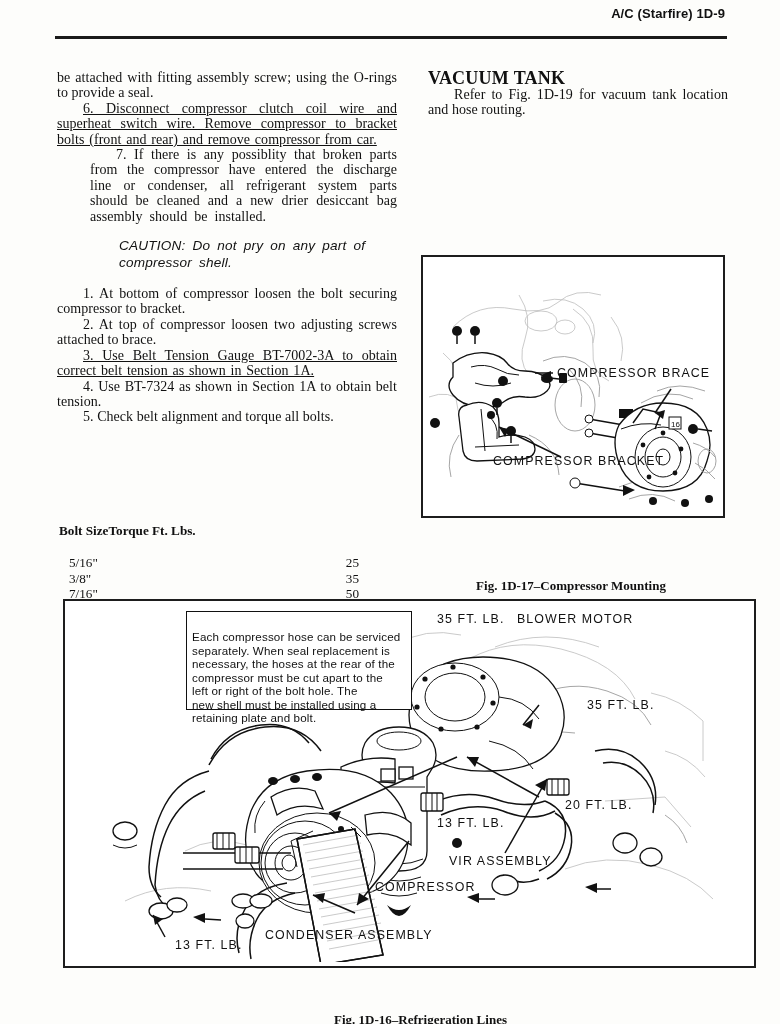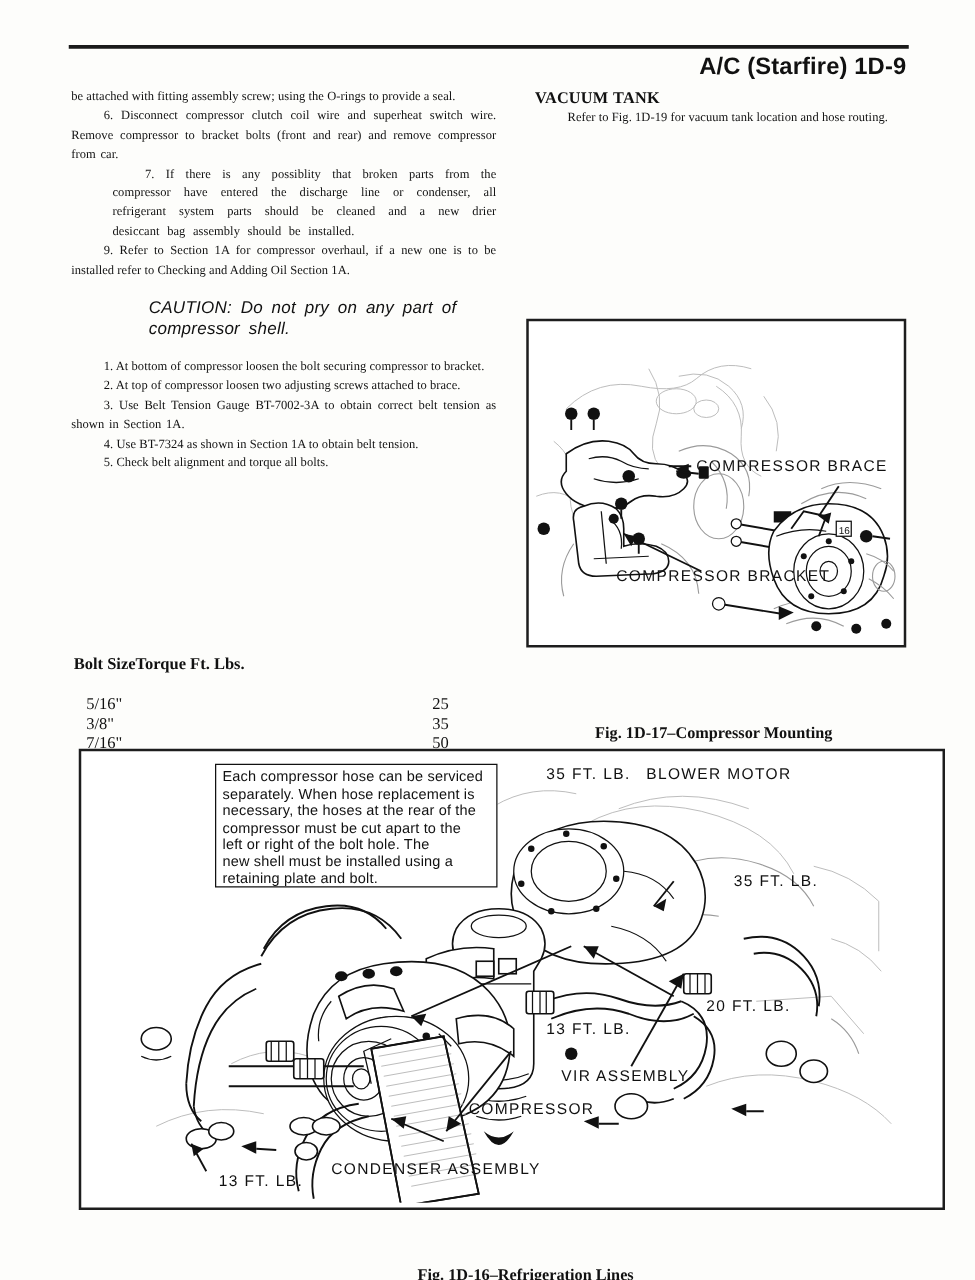--- a/index.html
+++ b/index.html
@@ -28,24 +28,23 @@
     top: 6px;
     width: 670px;
     height: 34px;
   }
   .header-title {
     position: absolute;
     right: 0;
     top: 0;
     font-family: "Liberation Sans", "DejaVu Sans", sans-serif;
     font-weight: bold;
-    font-size: 19px;
+    font-size: 13px;
     letter-spacing: 0.1px;
     white-space: nowrap;
-    margin-top: 37px;
   }
   .header-rule {
     position: absolute;
     left: 0;
     right: -2px;
     top: 30px;
     height: 3px;
     background: #1a1a1a;
   }
 
@@ -58,35 +57,35 @@
   }
   .col-right {
     position: absolute;
     left: 428px;
     top: 70px;
     width: 300px;
   }
 
   p.body {
     margin: 0 0 0 0;
-    font-size: 10px;
+    font-size: 14px;
     line-height: 15.4px;
     text-align: justify;
     text-indent: 26px;
     letter-spacing: 0.05px;
   }
   p.body.noindent { text-indent: 0; }
-  p.body.wide { word-spacing: 1.2px; }
+  p.body.wide { word-spacing: 1.2px; text-decoration: underline; }
   p.body.wide2 { word-spacing: 3.5px; margin-left: 33px; }
 
   h2.section {
     margin: 0;
     font-family: "Liberation Serif", "DejaVu Serif", serif;
     font-weight: bold;
-    font-size: 13px;
+    font-size: 18px;
     line-height: 16px;
     letter-spacing: 0.2px;
     word-spacing: 2px;
   }
   h2.section.tight { word-spacing: 0.5px; }
 
   .caution {
     margin: 14px 0 0 62px;
     font-family: "Liberation Sans", "DejaVu Sans", sans-serif;
     font-style: italic;
@@ -159,28 +158,28 @@
   .ln-t { stroke: #111; fill: none; stroke-width: 1; }
   .ln-g { stroke: #9b9b9b; fill: none; stroke-width: 0.9; }
   .ln-gg{ stroke: #bdbdbd; fill: none; stroke-width: 0.8; }
   .fillb{ fill: #111; }
   .fillw{ fill: #ffffff; stroke: #111; stroke-width: 1.3; }
   .fillw-t{ fill: #ffffff; stroke: #111; stroke-width: 1; }
 
   
   .note-box {
     position: absolute;
-    left: 172px;
+    left: 186px;
     top: 611px;
     width: 226px;
     height: 99px;
     background: #ffffff;
     border: 1.6px solid #111;
     box-sizing: border-box;
-    padding: 3px 4px 0 5px;
+    padding: 18px 4px 0 5px;
     font-family: "Liberation Sans", "DejaVu Sans", sans-serif;
     font-size: 11.6px;
     line-height: 13.5px;
     letter-spacing: 0.15px;
     color: #111;
   }
 </style>
 </head>
 <body>
 
@@ -189,21 +188,20 @@
   <div class="header">
     <div class="header-title">A/C (Starfire)   1D-9</div>
     <div class="header-rule"></div>
   </div>
 
   <div class="col-left">
 
     <p class="body noindent">be attached with fitting assembly screw; using the O-rings to provide a seal.</p>
     <p class="body wide">6. Disconnect compressor clutch coil wire and superheat switch wire. Remove compressor to bracket bolts (front and rear) and remove compressor from car.</p>
     <p class="body wide2">7. If there is any possiblity that broken parts from the compressor have entered the discharge line or condenser, all refrigerant system parts should be cleaned and a new drier desiccant bag assembly should be installed.</p>
-    <p class="body">9. Refer to Section 1A for compressor overhaul, if a new one is to be installed refer to Checking and Adding Oil Section 1A.</p>
 
 
     <div class="caution">CAUTION: Do not pry on any part of compressor shell.</div>
 
     <p class="body" style="margin-top:15px;">1. At bottom of compressor loosen the bolt securing compressor to bracket.</p>
     <p class="body">2. At top of compressor loosen two adjusting screws attached to brace.</p>
     <p class="body wide">3. Use Belt Tension Gauge BT-7002-3A to obtain correct belt tension as shown in Section 1A.</p>
     <p class="body">4. Use BT-7324 as shown in Section 1A to obtain belt tension.</p>
     <p class="body">5. Check belt alignment and torque all bolts.</p>
   </div>
@@ -542,21 +540,21 @@
       <text class="lbl" x="372" y="226">13 FT. LB.</text>
       <text class="lbl" x="384" y="264">VIR ASSEMBLY</text>
       <text class="lbl" x="310" y="290">COMPRESSOR</text>
       <text class="lbl" x="200" y="338">CONDENSER ASSEMBLY</text>
       <text class="lbl" x="110" y="348">13 FT. LB.</text>
     </svg>
   </div>
 
   <div class="note-box">
     <div>Each compressor hose can be serviced</div>
-    <div>separately. When hose replacement is</div>
+    <div>separately. When seal replacement is</div>
     <div>necessary, the hoses at the rear of the</div>
     <div>compressor must be cut apart to the</div>
     <div>left or right of the bolt hole. The</div>
     <div>new shell must be installed using a</div>
     <div>retaining plate and bolt.</div>
   </div>
 
   <div class="fig-caption" id="fig16-caption">Fig. 1D-16–Refrigeration Lines</div>
 
 </div>

